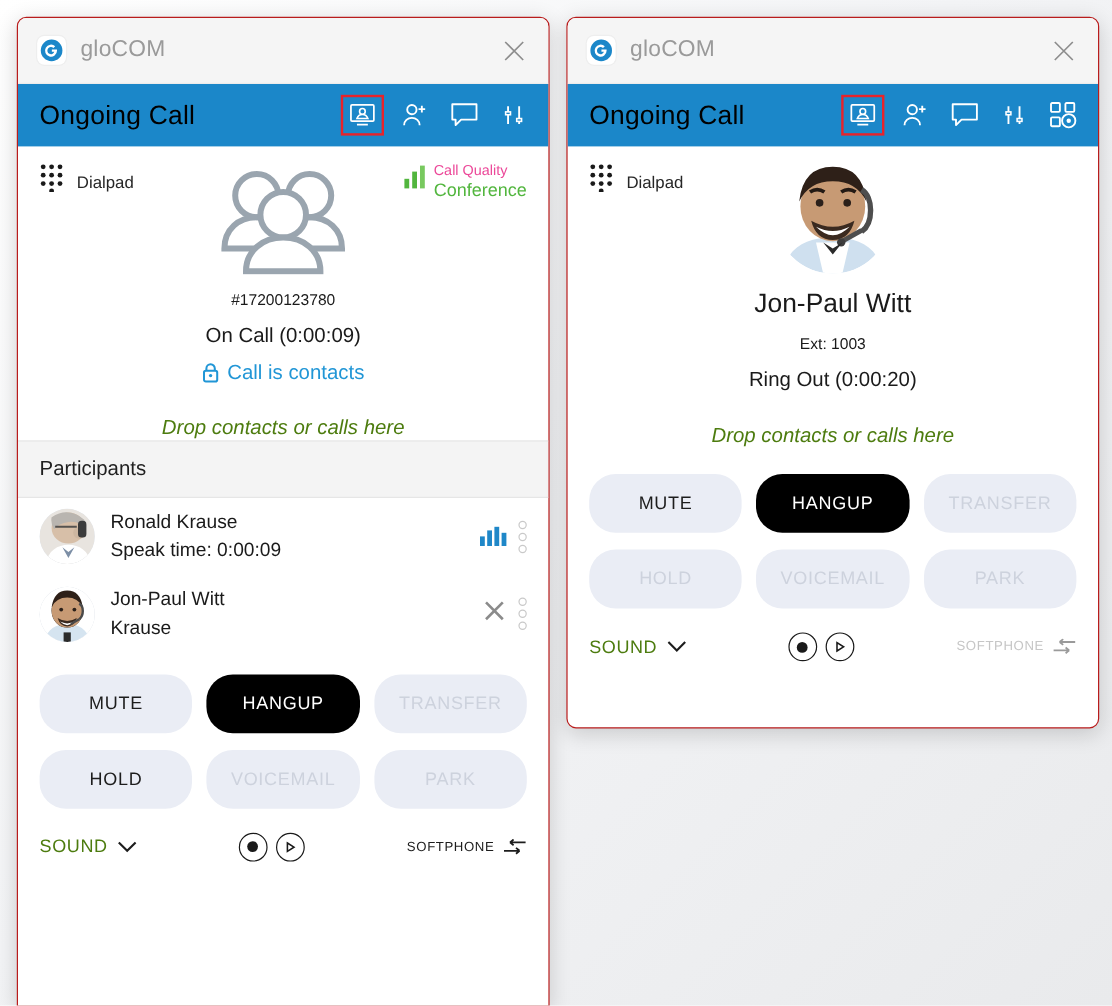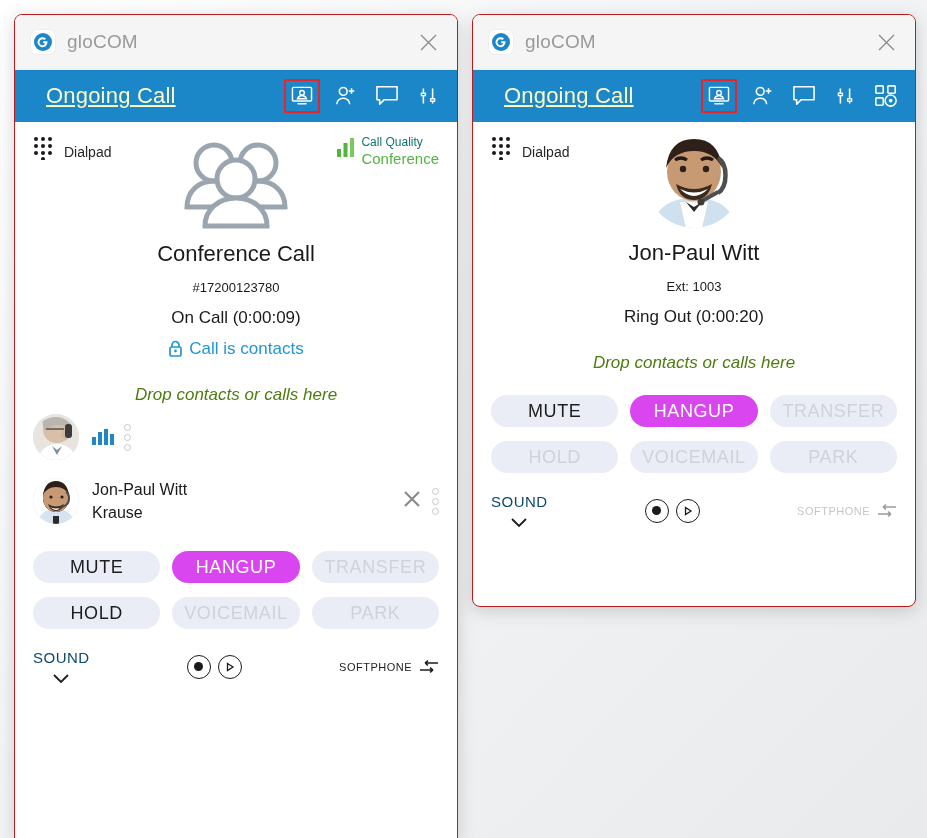--- a/index.html
+++ b/index.html
@@ -40,36 +40,36 @@
     margin-left:auto;width:42px;height:38px;display:flex;align-items:center;justify-content:center;
     color:#8d8d8d;
   }
 
   
   .callheader{
     height:52px;flex:0 0 52px;background:#1b87c9;
     display:flex;align-items:center;padding:0 14px 0 18px;
   }
   .callheader h1{
-    margin:13px;font-size:22px;font-weight:400;color:#fef9c3;letter-spacing:.2px;text-decoration:underline;
+    margin:0;font-size:22px;font-weight:400;color:#000000;letter-spacing:.2px;
   }
   .hdr-icons{margin-left:auto;display:flex;align-items:center;gap:11px;}
   .hdr-ico{
     width:30px;height:30px;display:flex;align-items:center;justify-content:center;color:#fff;
   }
   .hdr-ico.boxed{border:2px solid #e8232a;box-sizing:border-box;width:36px;height:34px;}
 
   
   .callbody{padding:14px 18px 0 18px;position:relative;}
   .toprow{display:flex;align-items:flex-start;justify-content:space-between;}
   .dialpad{display:flex;align-items:flex-end;gap:9px;}
   .dialpad-label{font-size:14px;color:#262626;}
   .quality{display:flex;align-items:flex-start;gap:5px;}
   .quality-txt{line-height:1.15;}
-  .quality-txt .q1{font-size:12px;color:#0f766e;display:block;}
+  .quality-txt .q1{font-size:12px;color:#ec4899;display:block;}
   .quality-txt .q2{font-size:15px;color:#52b63e;display:block;}
 
   .avatar-wrap{
     display:flex;flex-direction:column;align-items:center;margin-top:-30px;
   }
   .callee-name{font-size:22px;color:#1a1a1a;margin-top:12px;}
   .callee-sub{font-size:13px;color:#1a1a1a;margin-top:13px;}
   .callee-status{font-size:17px;color:#1a1a1a;margin-top:13px;}
   .encrypted{
     display:flex;align-items:center;gap:6px;margin-top:11px;
@@ -104,33 +104,33 @@
   .eq i{display:block;width:4px;background:#1f87c8;}
   .kebab{display:flex;flex-direction:column;gap:3px;align-items:center;}
   .kebab span{width:5px;height:5px;border-radius:50%;border:1px solid #c9c9c9;display:block;}
 
   
   .btngrid{
     display:grid;grid-template-columns:repeat(3,1fr);gap:14px 12px;
     padding:18px 18px 0 18px;
   }
   .cbtn{
-    height:32px;border-radius:22px;border:none;
+    height:49px;border-radius:22px;border:none;
     background:#eaedf5;color:#1d1d1d;
-    font-size:18px;font-family:inherit;letter-spacing:.6px;
+    font-size:15px;font-family:inherit;letter-spacing:.6px;
     display:flex;align-items:center;justify-content:center;
   }
   .cbtn.disabled{color:#cdd2dd;}
-  .cbtn.danger{background:#d946ef;color:#fff;}
+  .cbtn.danger{background:#000000;color:#fff;}
 
   .footrow{
     display:flex;align-items:center;justify-content:space-between;
     padding:20px 18px 16px 18px;
   }
-  .sound{display:flex;align-items:center;gap:8px;font-size:15px;color:#0c4a6e;letter-spacing:.5px;flex-direction:column;}
+  .sound{display:flex;align-items:center;gap:8px;font-size:15px;color:#4d7c0f;letter-spacing:.5px;}
   .recplay{display:flex;align-items:center;gap:7px;}
   .rp{width:22px;height:22px;border:1.8px solid #1a1a1a;border-radius:50%;display:flex;align-items:center;justify-content:center;}
   .rp .dot{width:9px;height:9px;background:#1a1a1a;border-radius:50%;}
   .softphone{display:flex;align-items:center;gap:7px;font-size:11px;color:#1d1d1d;letter-spacing:.5px;}
   .softphone.disabled{color:#c6c6c6;}
   .spacer{flex:1 1 auto;}
 </style>
 </head>
 <body>
 
@@ -221,35 +221,35 @@
       <svg width="110" height="92" viewBox="0 0 110 92">
         <g fill="none" stroke="#9aa5af" stroke-width="5">
           <circle cx="33" cy="26" r="18"></circle>
           <circle cx="77" cy="26" r="18"></circle>
           <path d="M6 70c0-16 12-26 27-26s27 10 27 26z"></path>
           <path d="M50 70c0-16 12-26 27-26s27 10 27 26z"></path>
           <circle cx="55" cy="42" r="19" fill="#ffffff"></circle>
           <path d="M24 89c0-17 14-28 31-28s31 11 31 28z" fill="#ffffff"></path>
         </g>
       </svg>
-      <div class="callee-name">Conference Call</div>
       <div class="callee-sub">#17200123780</div>
       <div class="callee-status">On Call (0:00:09)</div>
       <div class="encrypted">
         <svg width="15" height="18" viewBox="0 0 15 18">
           <path d="M4 7V5a3.5 3.5 0 0 1 7 0v2" fill="none" stroke="#2196d6" stroke-width="1.7"></path>
           <rect x="2" y="7" width="11" height="9" rx="1.5" fill="none" stroke="#2196d6" stroke-width="1.7"></rect>
           <circle cx="7.5" cy="11" r="1.4" fill="#2196d6"></circle>
         </svg>
         <span>Call is contacts</span>
       </div>
       <div class="drophint">Drop contacts or calls here</div>
     </div>
   </div>
 
+  <div class="part-head">Participants</div>
 
   <div class="part-list">
     <div class="part-row">
       <span class="part-av">
         <svg width="46" height="46" viewBox="0 0 46 46">
             <defs>
               <clipPath id="c1">
                 <circle cx="23" cy="23" r="23"></circle>
               </clipPath>
             </defs>
@@ -257,20 +257,24 @@
               <rect width="46" height="46" fill="#e8e4df"></rect>
               <ellipse cx="24" cy="16" rx="14" ry="13" fill="#d7bfa8"></ellipse>
               <path d="M10 7q14-9 27 2 3 4 1 9-3-8-14-7-8 1-12 6-3-5-2-10z" fill="#b9b5b0"></path>
               <path d="M5 46c2-11 10-16 19-16s17 5 19 16z" fill="#fff"></path>
               <path d="M19 32l5 9 5-9-5 4z" fill="#7d8fa6"></path>
               <circle cx="33" cy="20" r="5" fill="#cdb6a0"></circle>
               <rect x="32" y="10" width="7" height="14" rx="3" fill="#3b3b3b"></rect>
               <path d="M13 15h18" stroke="#55524f" stroke-width="1.6"></path>
             </g>
           </svg>
+      </span>
+      <span class="part-info">
+        <span class="part-name">Ronald Krause</span><br>
+        <span class="part-sub">Speak time: 0:00:09</span>
       </span>
       <span class="part-actions">
         <span class="eq">
           <i style="height:8px"></i>
             <i style="height:13px"></i>
             <i style="height:16px"></i>
             <i style="height:11px"></i>
         </span>
         <span class="kebab">
             <span></span>

